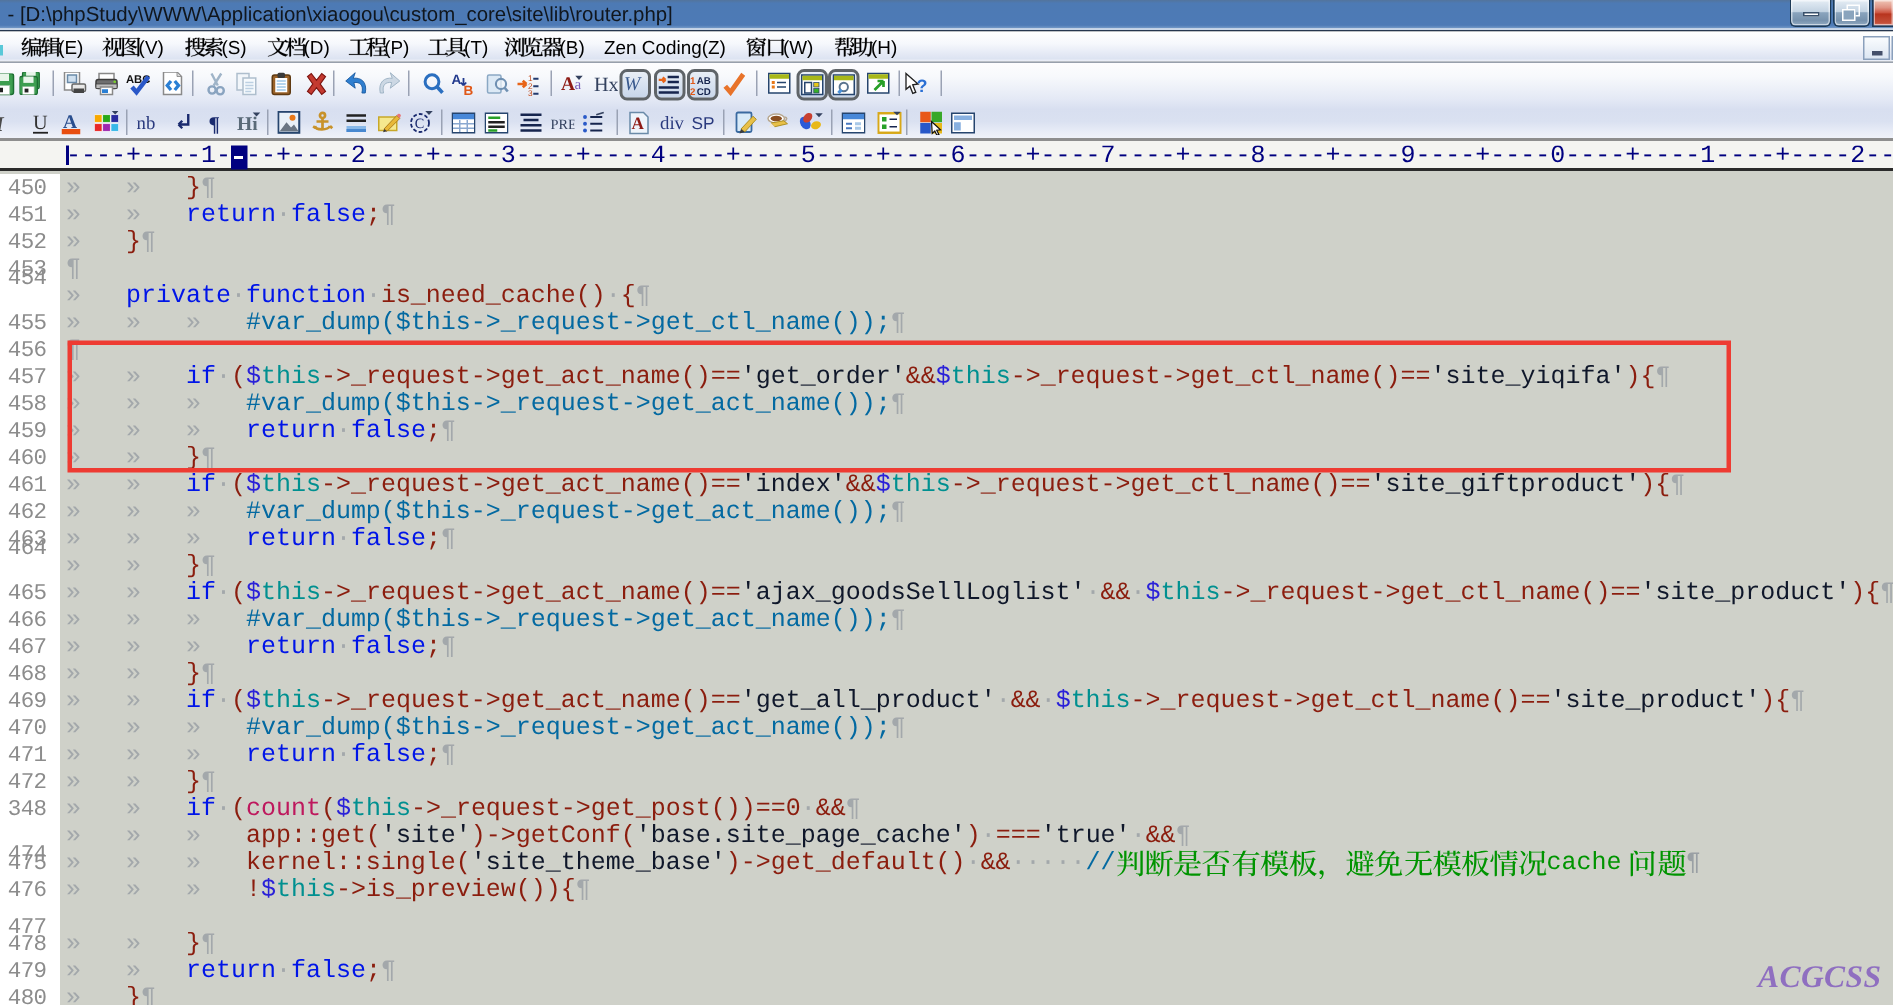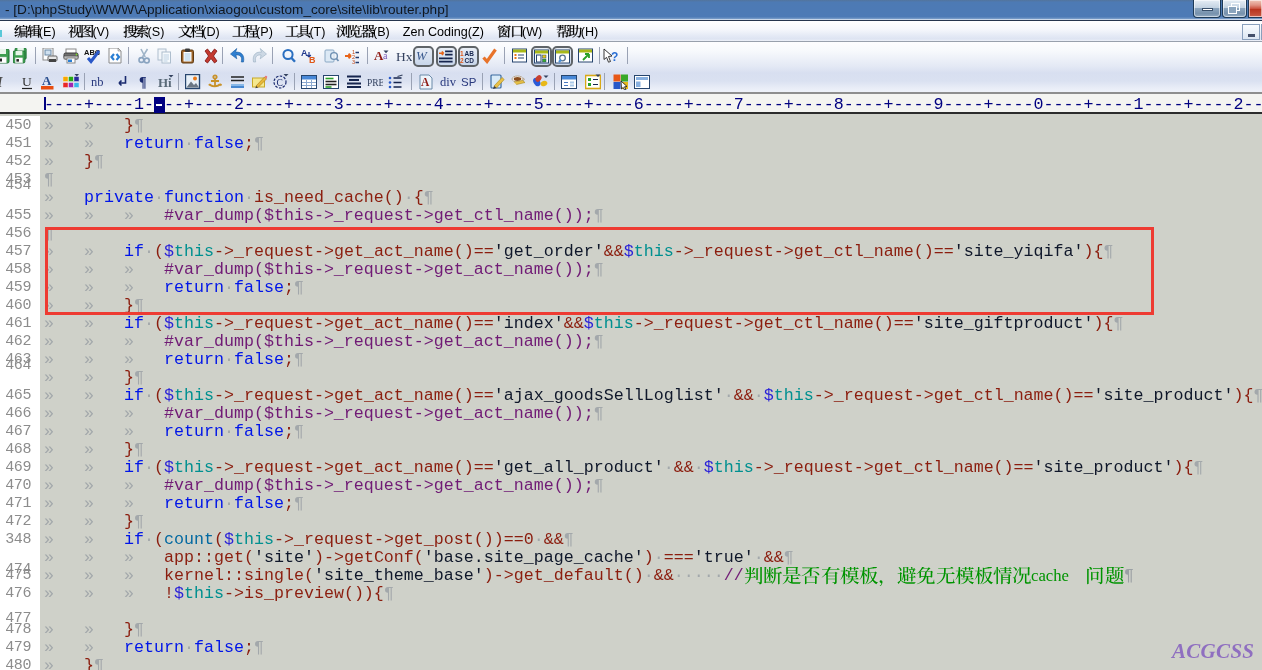--- a/index.html
+++ b/index.html
@@ -29,22 +29,22 @@
 #ruler{left:0;top:94px;width:1262px;height:20px;background:#f4f4f1;border-bottom:2px solid #2b2b2b}
 #rtext{left:44px;top:96.5px;font-family:"Liberation Mono",monospace;font-size:16.667px;line-height:16px;color:#000080;white-space:pre;width:1218px;overflow:hidden}
 #rtick{left:43.5px;top:97px;width:2px;height:13px;background:#000080}
 #rcur{left:154px;top:97px;width:10.5px;height:16px;background:#000080}
 #rcur i{position:absolute;left:2px;top:7px;width:6px;height:2px;background:#fff}
 
 #lncol{left:0;top:116px;width:40px;height:554px;background:#fff}
 #code{left:0;top:117px;width:1262px;height:554px;font-family:"Liberation Mono",monospace;font-size:16.667px;line-height:18px;white-space:pre}
 .ln{position:absolute;left:0;width:31px;text-align:right;color:#8c8c8c;font-size:15px;letter-spacing:-.4px}
 .cl{position:absolute;left:44px}
-.k{color:#0015e8}.t{color:#009090}.r{color:#8b1d0e}.s{color:#0f172a}.c{color:#701a75}
-.f{color:#0369a1}.w{color:#a3a8ab}.d{color:#2a21d8}
+.k{color:#0015e8}.t{color:#009090}.r{color:#8b1d0e}.s{color:#0f172a}.c{color:#0369a1}
+.f{color:#be185d}.w{color:#a3a8ab}.d{color:#2a21d8}
 #redbox{left:44.5px;top:227px;width:1109px;height:88px;border:3.5px solid #ee3b32}
 #wmark{left:1172px;top:639px;font-family:"Liberation Serif",serif;font-style:italic;font-weight:bold;font-size:21px;color:#8f6fc0;letter-spacing:0.3px}
 </style></head><body>
 <div id="stage">
 
 <svg width="0" height="0" style="position:absolute">
       <symbol id="u7f16" viewBox="0 0 1000 1000">
         <path d="M526 854Q526 859 511 868Q496 877 471 877H460V378V377L538 410H526ZM587 -48Q635 -36 663 -18Q690 0 702 19Q713 39 712 56Q710 73 699 84Q689 95 673 96Q657 97 640 83Q637 52 617 17Q598 -18 577 -41ZM383 83V58L468 93H455V328Q455 392 450 465Q445 537 428 611Q411 685 375 754Q339 824 277 881L263 871Q317 791 343 700Q368 610 376 515Q383 420 383 329V93ZM846 410 879 371 959 431Q949 443 922 448V792Q922 818 917 836Q911 855 893 865Q875 876 837 880Q836 866 833 854Q830 841 823 835Q817 828 806 822Q794 817 773 814V798Q773 798 786 799Q800 800 816 801Q833 802 839 802Q849 802 852 798Q855 794 855 785V410ZM780 772Q780 775 768 782Q756 789 735 789H727V415H780ZM654 813Q654 817 642 824Q630 831 609 831H600V415H654ZM826 93 862 55 939 114Q935 119 926 123Q917 128 906 129V314Q906 317 895 322Q885 327 871 331Q858 335 846 335H834V93ZM897 582V611H500V582ZM897 410V440H504V410ZM880 258V287H432V258ZM883 93V122H432V93ZM380 202Q375 211 361 215Q346 219 322 209L350 202Q330 237 299 280Q268 324 231 369Q194 415 155 456Q116 498 79 531L77 519H122Q118 554 107 576Q96 598 81 604L37 506Q37 506 49 503Q61 500 66 496Q94 467 126 424Q158 380 188 329Q217 278 241 230Q265 182 278 145ZM299 12Q295 21 280 26Q266 32 242 23L270 15Q249 55 215 105Q181 155 142 203Q104 251 67 286L65 274H109Q105 311 93 332Q81 354 65 360L27 262Q27 262 37 259Q47 256 52 252Q72 230 93 194Q114 158 134 116Q153 75 168 35Q183 -5 191 -34ZM40 720Q68 714 116 702Q163 690 220 674Q277 657 335 639L339 652Q300 679 243 715Q187 751 111 794Q106 814 88 820ZM58 510Q84 509 128 504Q173 499 229 493Q284 486 343 479L345 493Q319 503 279 519Q239 535 190 553Q140 572 87 590ZM49 267Q71 268 107 268Q143 268 188 267Q232 266 278 265L279 280Q250 290 194 308Q138 326 77 344Z"></path>
       </symbol>
       <symbol id="u8f91" viewBox="0 0 1000 1000">
@@ -671,21 +671,21 @@
     </svg>
 <svg width="19.5" height="19.5" style="position:absolute;left:973.8px;top:566.7px;fill:#009400">
       <use href="#u677f"></use>
     </svg>
 <svg width="19.5" height="19.5" style="position:absolute;left:992.95px;top:566.7px;fill:#009400">
       <use href="#u60c5"></use>
     </svg>
 <svg width="19.5" height="19.5" style="position:absolute;left:1012.1px;top:566.7px;fill:#009400">
       <use href="#u51b5"></use>
     </svg>
-<div class="abs" style="left:1031px;top:567px;font-family:Liberation Serif, serif;font-size:16.667px;line-height:18px;color:#009400">cache</div>
+<div class="abs" style="left:1031px;top:567px;font-family:Liberation Mono, monospace;font-size:16.667px;line-height:18px;color:#009400">cache</div>
 <svg width="19.5" height="19.5" style="position:absolute;left:1084.5px;top:566.7px;fill:#009400">
       <use href="#u95ee"></use>
     </svg>
 <svg width="19.5" height="19.5" style="position:absolute;left:1104.5px;top:566.7px;fill:#009400">
       <use href="#u9898"></use>
     </svg>
 <div class="abs" style="left:1124px;top:567px;font-family:'Liberation Mono',monospace;font-size:16.667px;line-height:18px;color:#9aa0a4">¶</div>
 <div id="redbox" class="abs"></div>
 <div id="wmark" class="abs">ACGCSS</div>
 </div>

